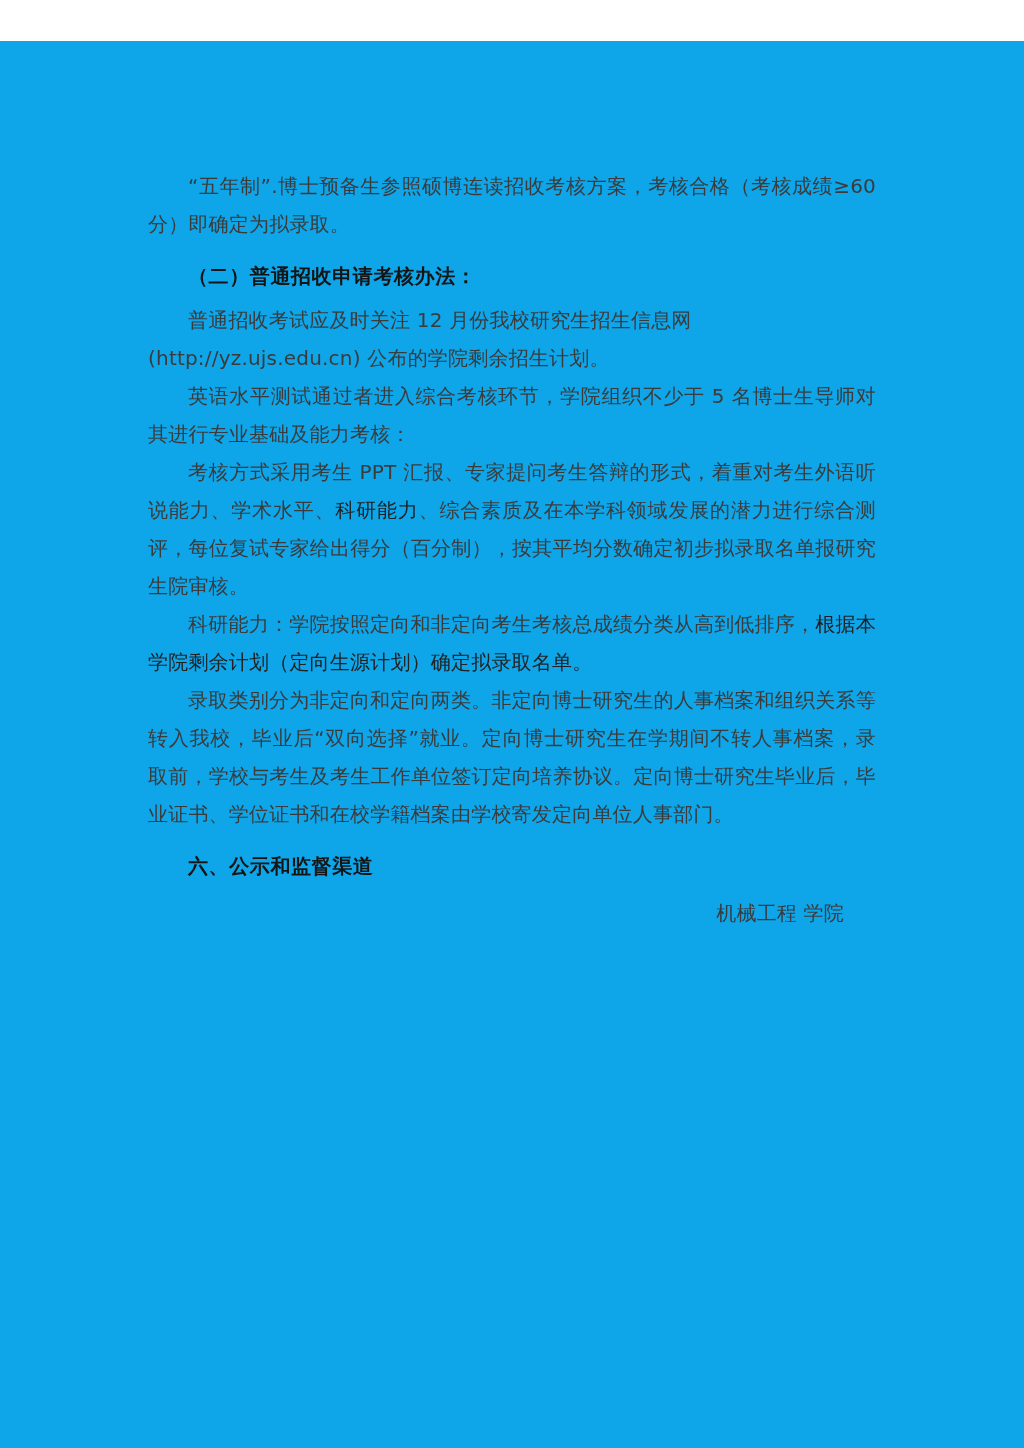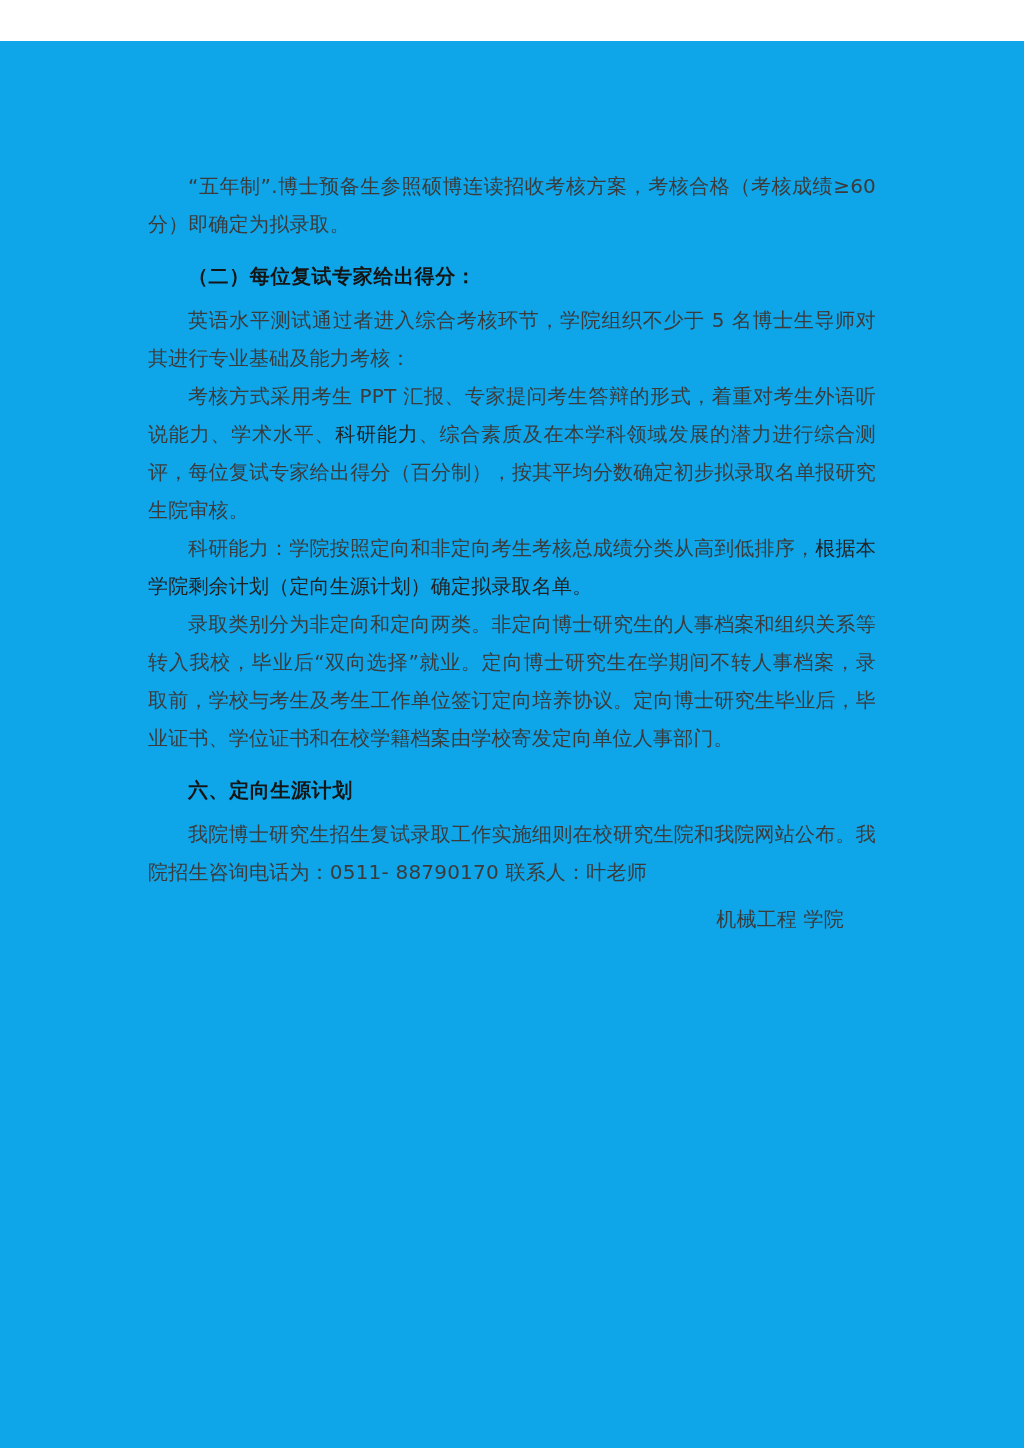--- a/index.html
+++ b/index.html
@@ -48,22 +48,22 @@
   }
   .signature.college { padding-right: 32px; }
   .signature.date    { padding-right: 20px; }
 </style>
 </head>
 <body>
 
 <div class="page">
   <main class="doc" id="doc-body">
       <p class="para"><span>“五年制”.博士预备生参照硕博连读招收考核方案，考核合格（考核成绩≥60 分）即确定为拟录取。</span></p>
-      <h3 class="heading"><span>（二）每位复试专家给出得分：</span></h3>
+      <h3 class="heading"><span>（二）普通招收申请考核办法：</span></h3>
+      <p class="para"><span>普通招收考试应及时关注 12 月份我校研究生招生信息网</span><br><span>(http://yz.ujs.edu.cn) 公布的学院剩余招生计划。</span></p>
       <p class="para"><span>英语水平测试通过者进入综合考核环节，学院组织不少于 5 名博士生导师对其进行专业基础及能力考核：</span></p>
       <p class="para"><span>考核方式采用考生 PPT 汇报、专家提问考生答辩的形式，着重对考生外语听说能力、学术水平、</span><span class="bold-seg">科研能力</span><span>、综合素质及在本学科领域发展的潜力进行综合测评，每位复试专家给出得分（百分制），按其平均分数确定初步拟录取名单报研究生院审核。</span></p>
       <p class="para"><span>科研能力：学院按照定向和非定向考生考核总成绩分类从高到低排序，</span><span class="bold-seg">根据本学院剩余计划（定向生源计划）确定拟录取名单。</span></p>
       <p class="para"><span>录取类别分为非定向和定向两类。非定向博士研究生的人事档案和组织关系等转入我校，毕业后“双向选择”就业。定向博士研究生在学期间不转人事档案，录取前，学校与考生及考生工作单位签订定向培养协议。定向博士研究生毕业后，毕业证书、学位证书和在校学籍档案由学校寄发定向单位人事部门。</span></p>
-      <h3 class="heading"><span>六、定向生源计划</span></h3>
-      <p class="para"><span>我院博士研究生招生复试录取工作实施细则在校研究生院和我院网站公布。我院招生咨询电话为：0511- 88790170 联系人：叶老师</span></p>
+      <h3 class="heading"><span>六、公示和监督渠道</span></h3>
       <p class="signature college"><span>机械工程 学院</span></p>
     </main>
 </div>
 
 </body></html>

